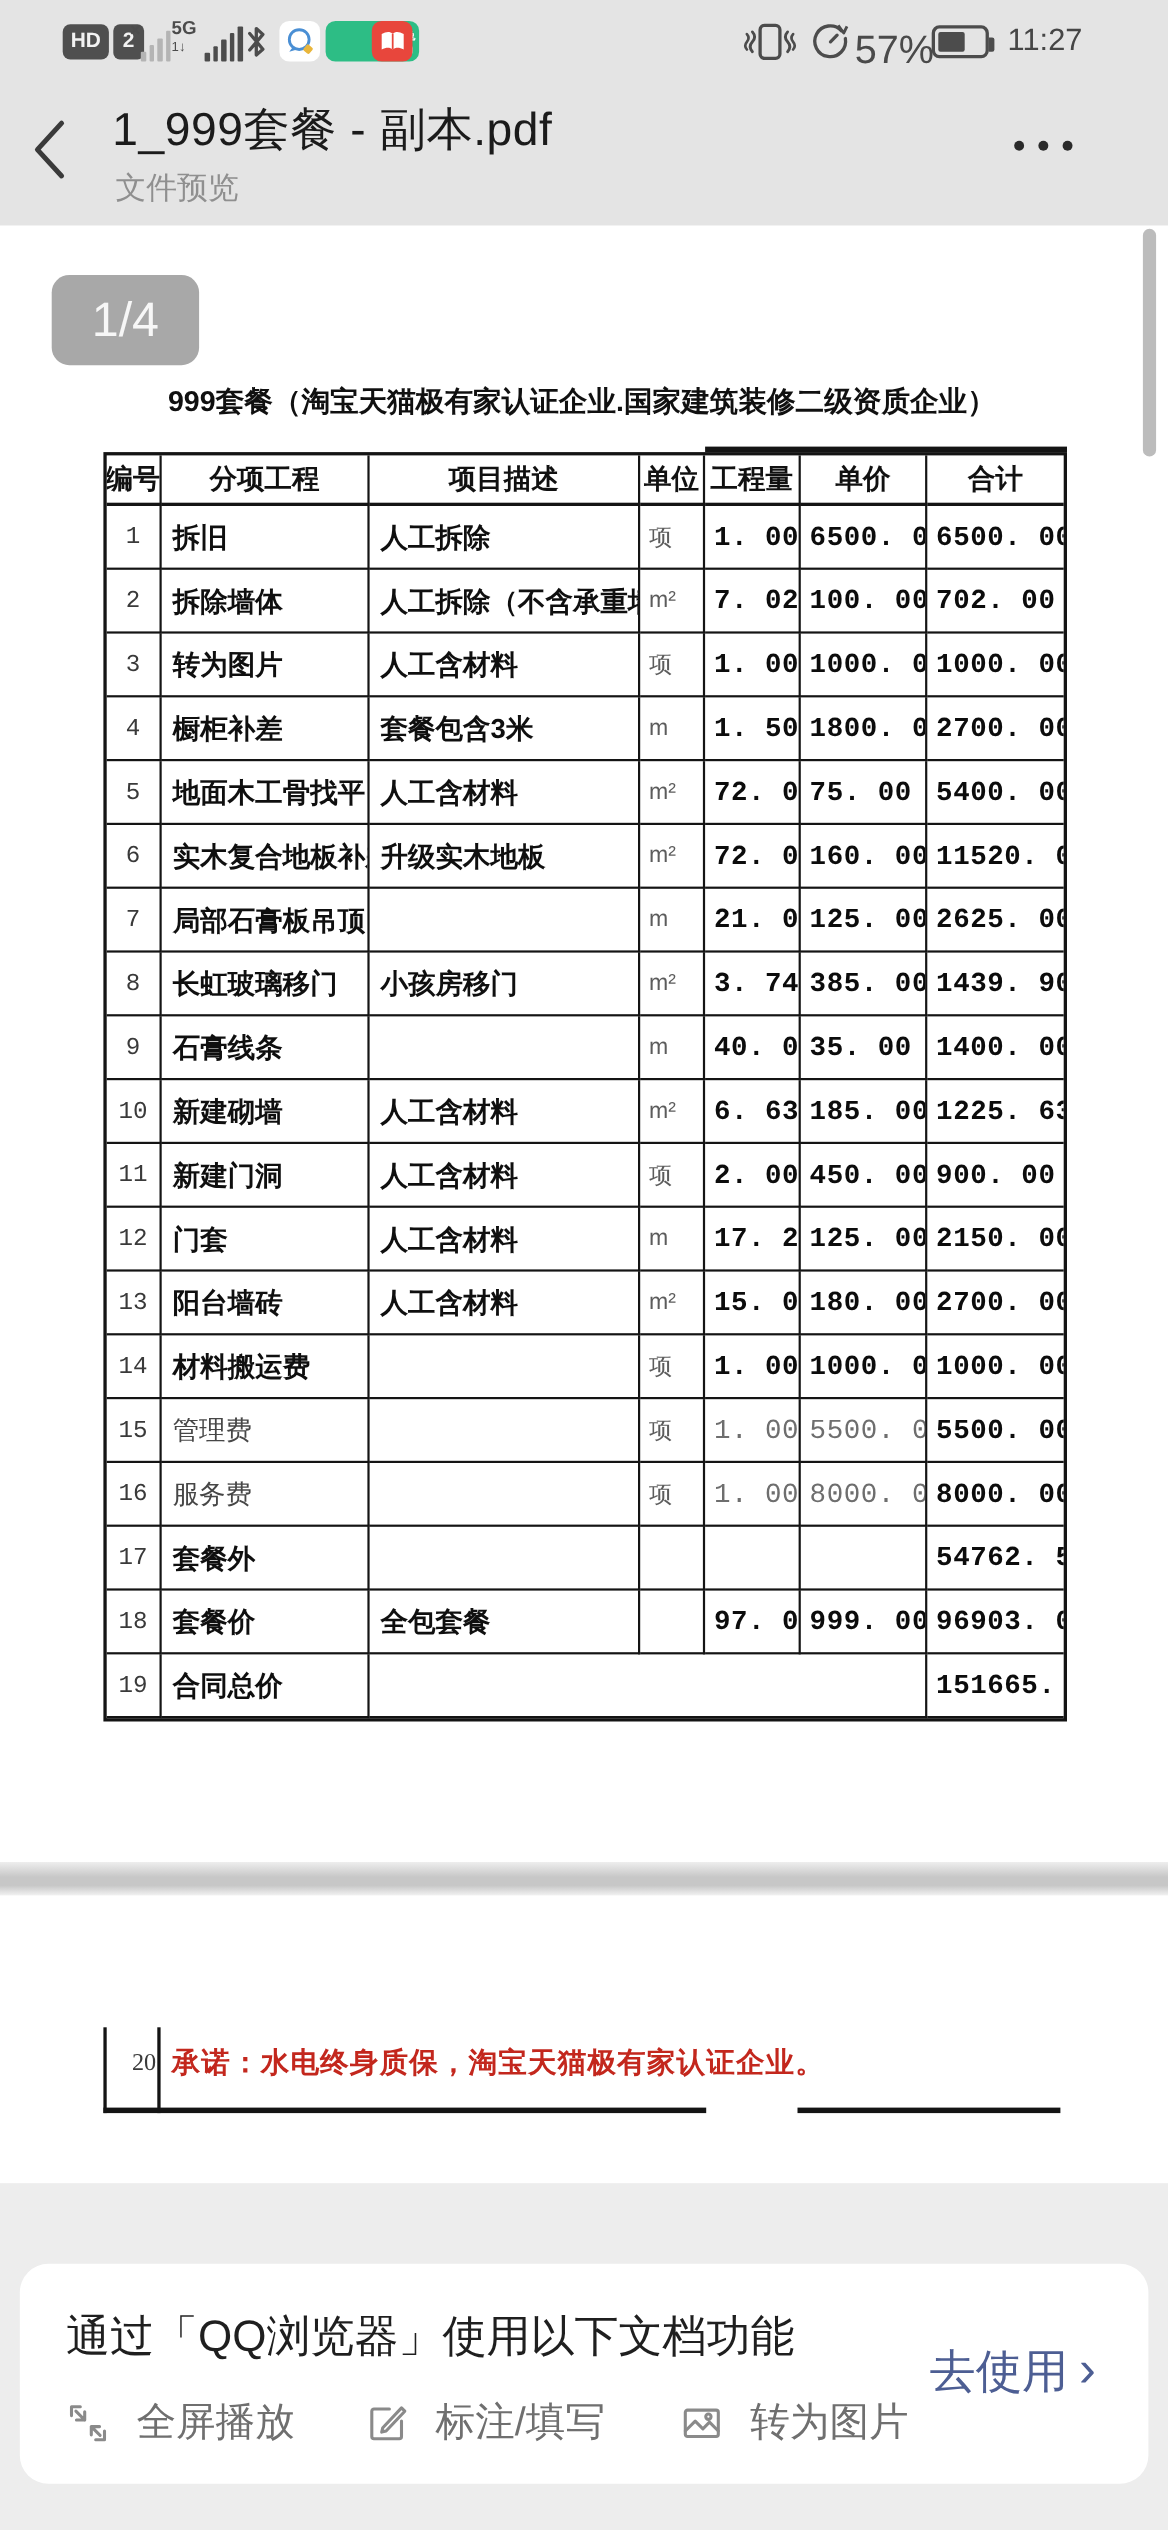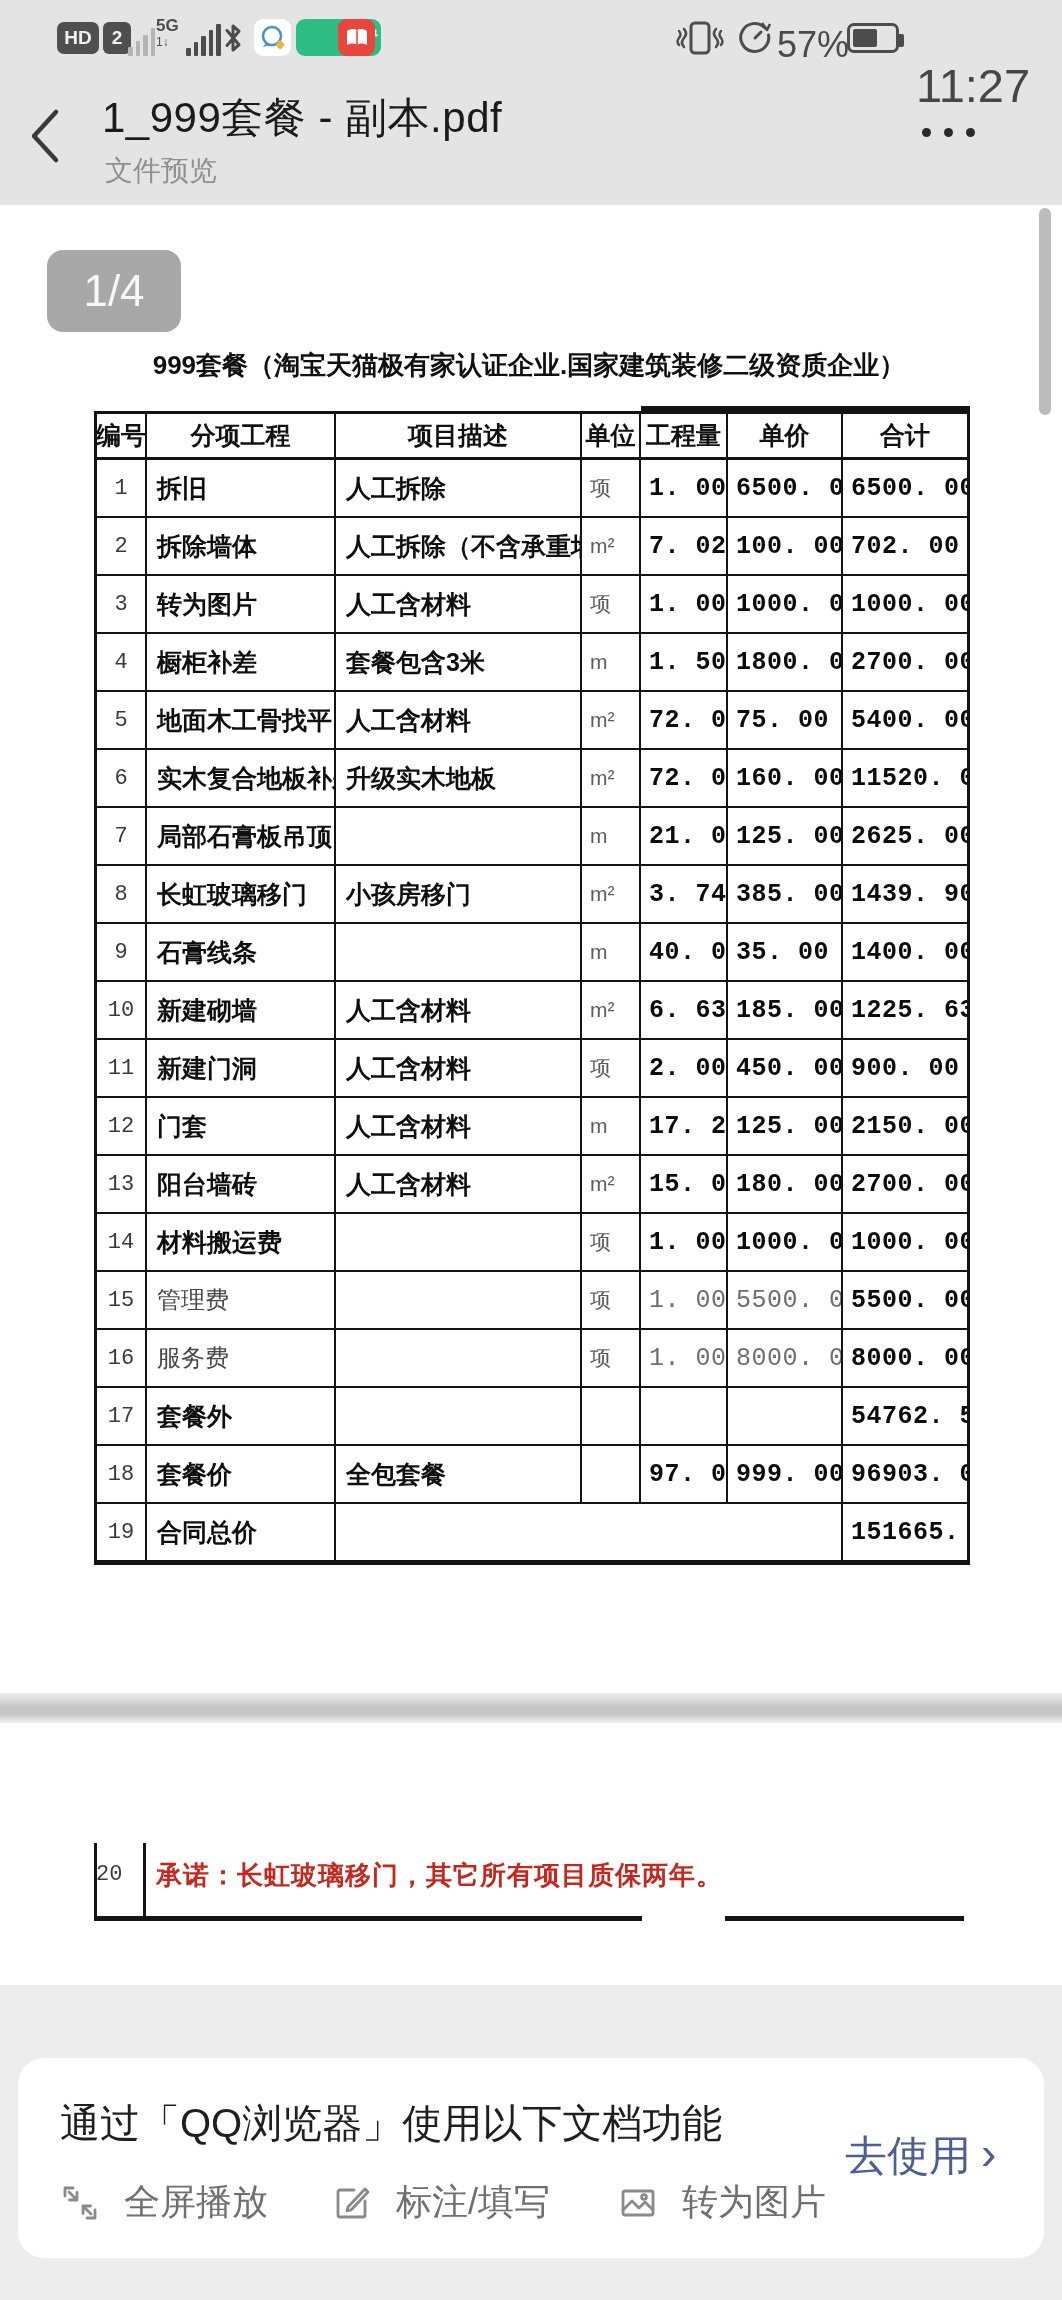--- a/index.html
+++ b/index.html
@@ -8,21 +8,21 @@
   
   .chrome{position:absolute;left:0;top:0;width:1062px;height:205px;background:#e4e4e4;}
   .sb-item{position:absolute;color:#4c4c4c;}
   .badge-dark{background:#4f4f4f;color:#f2f2f2;border-radius:7px;display:flex;align-items:center;justify-content:center;
               font-weight:bold;font-size:19px;}
   .bars{position:absolute;display:flex;align-items:flex-end;gap:3px;}
   .bars i{display:block;width:4.5px;background:#b4b4b4;border-radius:1px;}
   .bars.dark i{background:#4c4c4c;}
   .appicon{position:absolute;top:19px;width:37px;height:37px;border-radius:9px;display:flex;align-items:center;justify-content:center;}
   .sb-text{font-size:36px;color:#4a4a4a;}
-  .time{font-size:47px;color:#464646;margin-top:38px;}
+  .time{font-size:28px;color:#464646;}
   .battery{position:absolute;left:847px;top:23px;width:52px;height:30px;border:3px solid #4c4c4c;border-radius:7px;box-sizing:border-box;}
   .battery .fill{position:absolute;left:3px;top:3px;bottom:3px;width:24px;background:#4c4c4c;border-radius:2px;}
   .battery .nub{position:absolute;right:-8px;top:8px;width:5px;height:13px;background:#4c4c4c;border-radius:0 2px 2px 0;}
   .hdr-title{position:absolute;left:102px;top:90px;font-size:42px;color:#1b1b1b;font-weight:500;letter-spacing:0.5px;}
   .hdr-sub{position:absolute;left:105px;top:152px;font-size:28px;color:#8f8f8f;}
   .back{position:absolute;left:26px;top:104px;width:40px;height:64px;cursor:pointer;}
   .menu-dots{position:absolute;left:922px;top:128px;display:flex;gap:13px;cursor:pointer;}
   .menu-dots i{width:9px;height:9px;border-radius:50%;background:#2a2a2a;}
   
   .page1{position:absolute;left:0;top:205px;width:1062px;height:1488px;background:#fff;}
@@ -47,21 +47,21 @@
   .c-qty,.c-price,.c-total{padding-left:8px;font-family:"Liberation Mono",monospace;font-weight:700;font-size:25px;
                            letter-spacing:0.5px;color:#0c0c0c;}
   .trow.muted .c-item{font-weight:400;color:#474747;font-size:24px;}
   .trow.muted .c-qty,.trow.muted .c-price{font-weight:400;color:#6e6e6e;}
   
   .page-gap{position:absolute;left:0;top:1693px;width:1062px;height:30px;
             background:linear-gradient(#ededed, #c7c7c7 45%, #c7c7c7 70%, #f1f1f1);}
   .page2{position:absolute;left:0;top:1723px;width:1062px;height:262px;background:#fff;}
   .v-line{position:absolute;width:3px;background:#141414;}
   .red-note{position:absolute;left:156px;top:1858px;font-size:26px;font-weight:700;color:#c3271d;letter-spacing:1px;}
-  .row20-no{position:absolute;left:96px;top:1862px;width:46px;text-align:left;font-family:Liberation Mono, monospace;
+  .row20-no{position:absolute;left:96px;top:1862px;width:46px;text-align:right;font-family:Liberation Serif, serif;
             font-size:22px;color:#3a3a3a;}
   .h-line{position:absolute;height:5px;background:#141414;}
   
   .bottom-bg{position:absolute;left:0;top:1985px;width:1062px;height:315px;background:#ededed;}
   .sheet{position:absolute;left:18px;top:2058px;width:1026px;height:200px;background:#ffffff;border-radius:26px;}
   .sheet-msg{position:absolute;left:60px;top:2096px;font-size:40px;color:#1f1f1f;font-weight:500;}
   .go-use{position:absolute;left:845px;top:2128px;display:flex;align-items:center;gap:10px;color:#4d5e93;cursor:pointer;}
   .go-use .lbl{font-size:42px;font-weight:500;}
   .go-use .chev{font-size:46px;line-height:40px;transform:translateY(-3px);}
   .feature{position:absolute;top:2178px;display:flex;align-items:center;gap:24px;color:#6f6f6f;cursor:pointer;justify-content:center;}
@@ -354,21 +354,21 @@
           <div class="cell c-total">151665. 53</div>
         </div>
       </div>
   </div>
 
   <div class="page-gap"></div>
   <div class="page2"></div>
   <div class="v-line" style="left:94px;top:1843px;height:78px;"></div>
   <div class="v-line" style="left:143px;top:1843px;height:78px;"></div>
   <div class="row20-no">20</div>
-  <div class="red-note">承诺：长虹玻璃移门，其它所有项目质保两年。</div>
+  <div class="red-note">承诺：水电终身质保，淘宝天猫极有家认证企业。</div>
   <div class="h-line" style="left:94px;top:1916px;width:548px;"></div>
   <div class="h-line" style="left:725px;top:1916px;width:239px;"></div>
 
   <div class="bottom-bg"></div>
   <div class="sheet"></div>
   <div class="sheet-msg">通过「QQ浏览器」使用以下文档功能</div>
   <div class="go-use">
     <span class="lbl">去使用</span>
     <span class="chev">›</span>
   </div>

